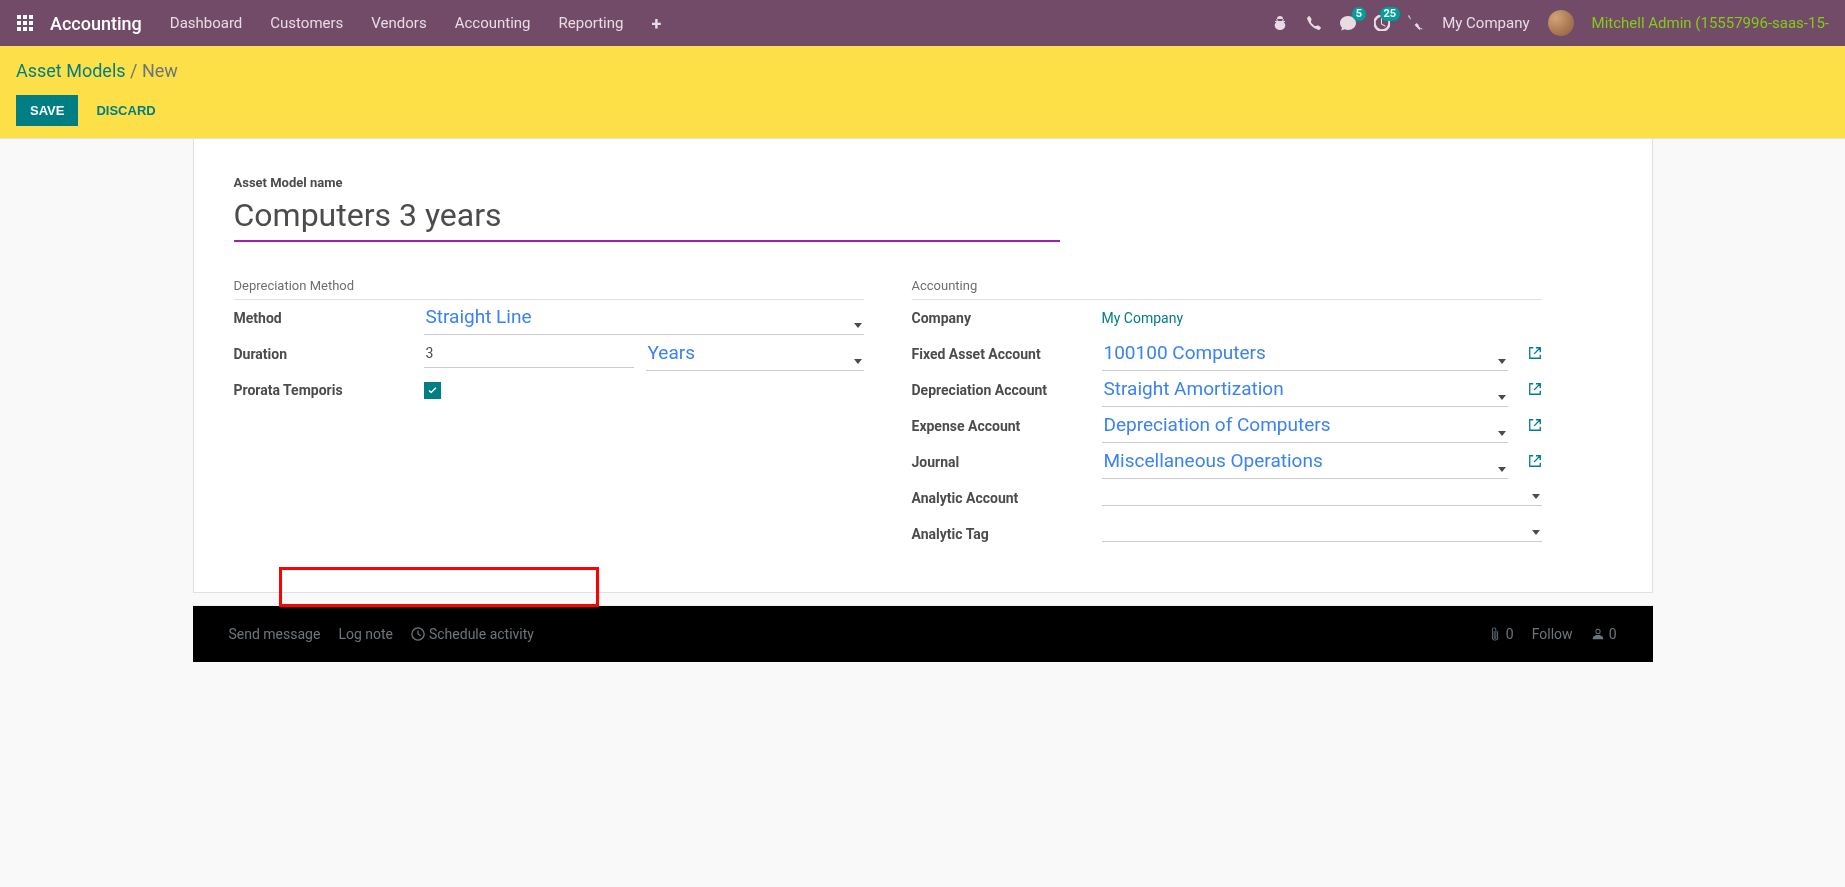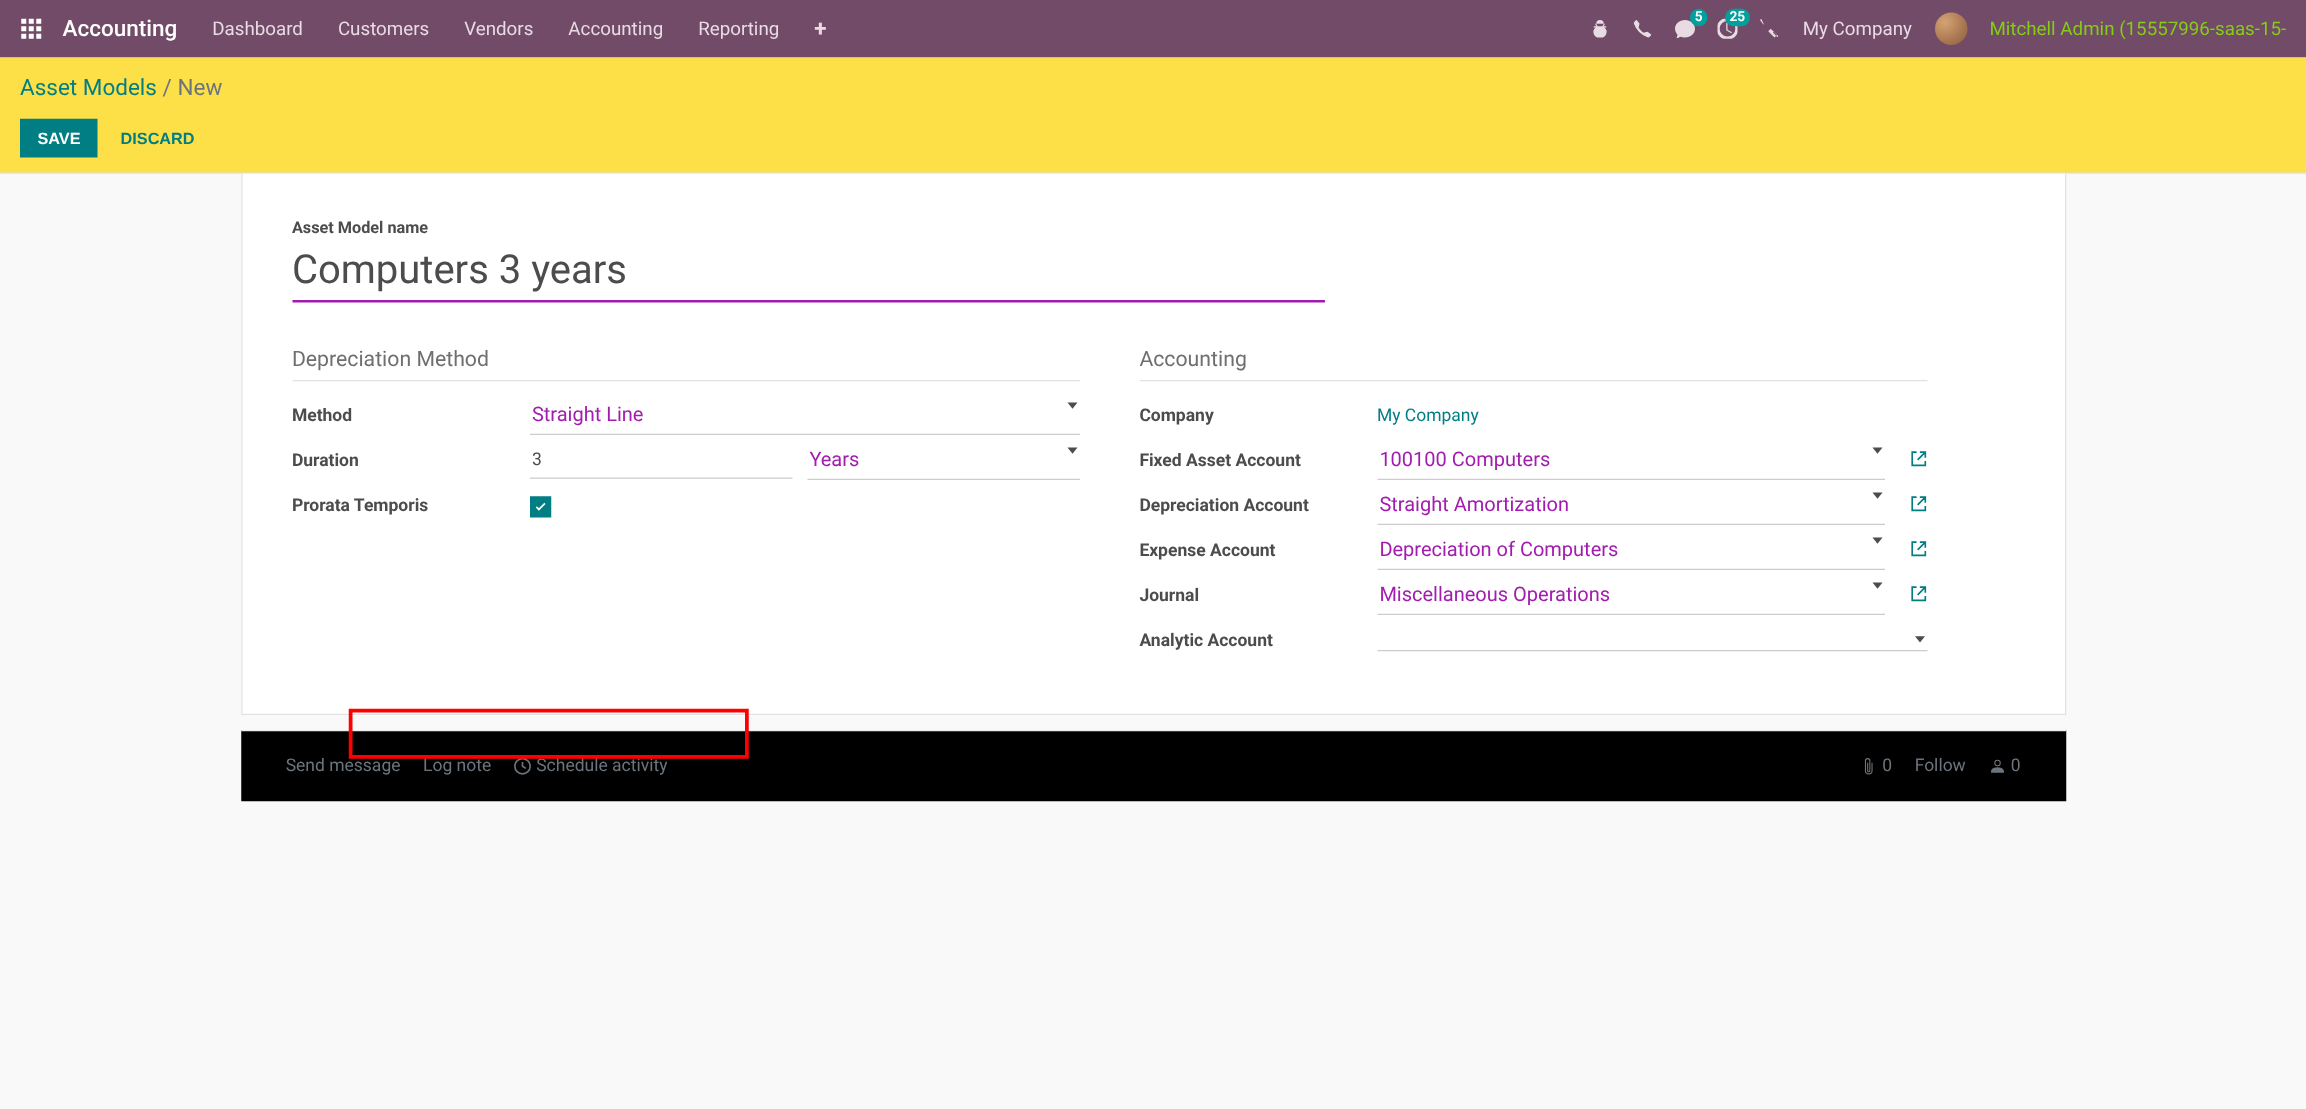--- a/index.html
+++ b/index.html
@@ -30,25 +30,25 @@
 
 
 .sheet-wrap { background: #f9f9f9; padding: 0; display: flex; justify-content: center; }
 .sheet { background: #fff; border: 1px solid #dee2e6; max-width: 1460px; width: 100%; margin: 0 auto; padding: 36px 40px 40px; margin-top: 0; border-top: none; position: relative; }
 
 .field-label-small { font-size: 13px; font-weight: bold; color: #4c4c4c; }
 .title-input { font-size: 32px; border: none; border-bottom: 2px solid #a21caf; width: 60%; padding: 4px 0 6px; margin-top: 2px; color: #4c4c4c; outline: none; font-family: inherit; }
 
 .form-grid { display: flex; gap: 48px; margin-top: 36px; }
 .col { flex: 1; max-width: 630px; }
-.section-title { color: #6f6f6f; font-size: 17px; border-bottom: 1px solid #dee2e6; padding-bottom: 6px; margin-bottom: 10px; }
+.section-title { color: #6f6f6f; font-size: 13px; border-bottom: 1px solid #dee2e6; padding-bottom: 6px; }
 .row { display: flex; align-items: center; min-height: 36px; }
 .row .label { width: 190px; font-weight: bold; color: #4c4c4c; font-size: 14px; flex-shrink: 0; }
 .row .val { flex: 1; display: flex; align-items: center; gap: 12px; }
-.select-field { flex: 1; border: none; border-bottom: 1px solid #ccc; padding: 4px 2px 6px; font-size: 16px; color: #a21caf; background: transparent; position: relative; display: flex; justify-content: space-between; align-items: flex-start; cursor: pointer; }
+.select-field { flex: 1; border: none; border-bottom: 1px solid #ccc; padding: 4px 2px 6px; font-size: 19px; color: #3b82f6; background: transparent; position: relative; display: flex; justify-content: space-between; align-items: flex-end; cursor: pointer; }
 .num-field { flex: 1; border: none; border-bottom: 1px solid #ccc; padding: 4px 2px 6px; font-size: 14px; color: #4c4c4c; background: transparent; font-family: inherit; outline: none; }
 .caret { width: 0; height: 0; border-left: 4px solid transparent; border-right: 4px solid transparent; border-top: 5px solid #4c4c4c; }
 .checkbox { width: 17px; height: 17px; background: #017E84; display: inline-flex; align-items: center; justify-content: center; }
 .checkbox svg { width: 11px; height: 11px; fill: #fff; }
 .highlight-box { position: absolute; border: 3px solid red; left: 85px; top: 428px; width: 320px; height: 40px; pointer-events: none; }
 .ext-link { color: #017E84; margin-left: 8px; flex-shrink: 0; }
 .link-val { color: #017E84; }
 
 
 .chatter { max-width: 1460px; width: 100%; margin: 12px auto; background: #000000; padding: 20px 36px; display: flex; align-items: center; gap: 18px; color: #6c757d; border-top: 1px solid #eee; }
@@ -225,20 +225,29 @@
             </div>
             <span class="ext-link">
               <svg width="14" height="14" viewBox="0 0 16 16" fill="none" stroke="#017E84" stroke-width="1.5">
                   <path d="M6 2H2v12h12V10M9 2h5v5M14 2L7 9"></path>
                 </svg>
             </span>
           </div>
         </div>
         <div class="row">
           <div class="label">Analytic Account</div>
+          <div class="val">
+            <div class="select-field">
+              <span></span>
+              <span class="caret"></span>
+            </div>
+          </div>
+        </div>
+        <div class="row">
+          <div class="label">Analytic Tag</div>
           <div class="val">
             <div class="select-field">
               <span></span>
               <span class="caret"></span>
             </div>
           </div>
         </div>
       </div>
     </div>
 

